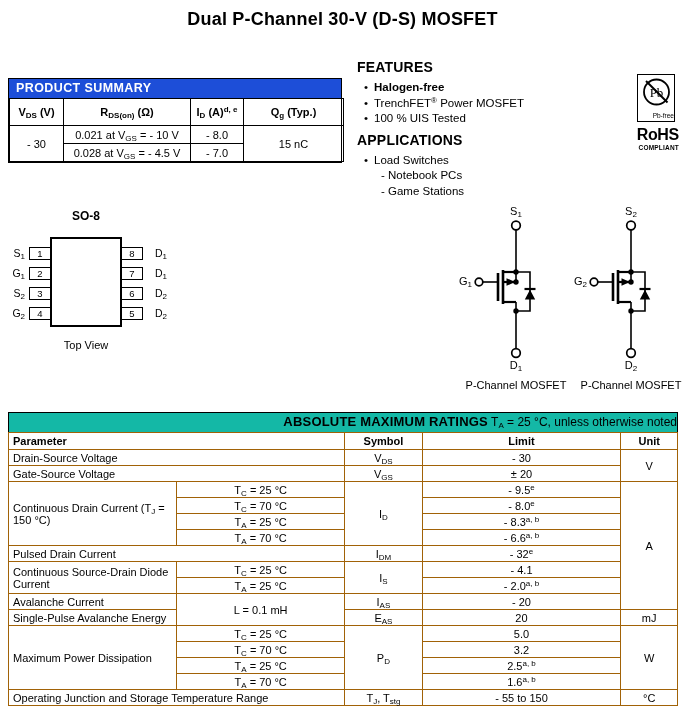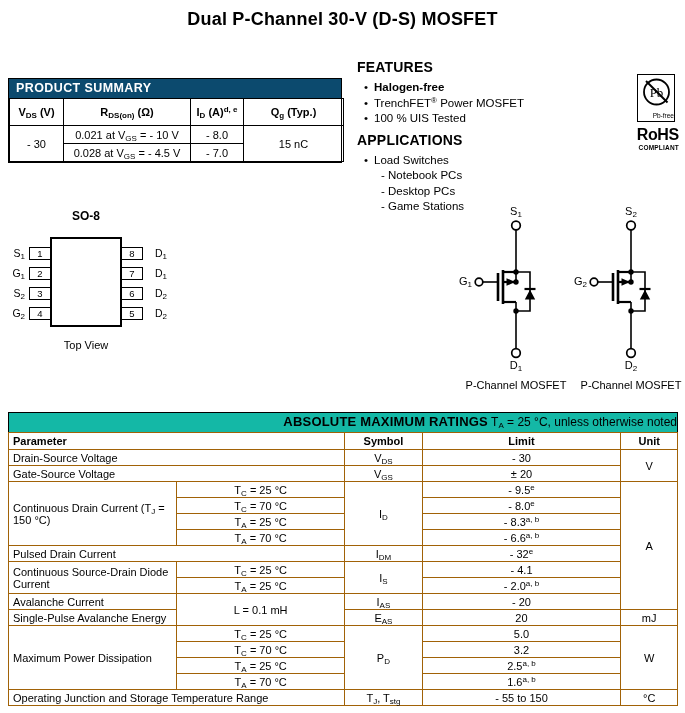--- a/index.html
+++ b/index.html
@@ -10,21 +10,21 @@
   }
   sub { font-size:8px; vertical-align:-2px; line-height:0; }
   sup { font-size:8px; vertical-align:4px; line-height:0; }
 
   
   .page-title { position:absolute; top:9px; left:0; width:100%; text-align:center;
     font-size:18px; font-weight:bold; letter-spacing:0.2px; }
 
   
   .ps-wrap { position:absolute; left:8px; top:78px; width:334px; border:1.5px solid #000; }
-  .ps-titlebar { background:#0c4a6e; color:#fff; font-weight:bold; font-size:12.5px;
+  .ps-titlebar { background:#1d4ed8; color:#fff; font-weight:bold; font-size:12.5px;
     height:19px; line-height:19px; padding-left:7px; letter-spacing:0.4px; }
   .ps-table { width:100%; border-collapse:collapse; table-layout:fixed; }
   .ps-table td, .ps-table th { border:1px solid #000; font-size:11px; text-align:center;
     vertical-align:middle; padding:0 2px; }
   .ps-table th { font-weight:bold; height:27px; }
   .ps-table td { height:18px; }
   .ps-c1{width:54px;} .ps-c2{width:127px;} .ps-c3{width:53px;} .ps-c4{width:100px;}
 
   
   .feat { position:absolute; left:357px; top:59px; width:280px; font-size:11.5px; }
@@ -122,21 +122,20 @@
     <div class="bullet-row">
       <span class="bullet-glyph">•</span>
       <span class="bullet-text">100 % UIS Tested</span>
     </div>
     <h2 class="apps-title">APPLICATIONS</h2>
     <div class="bullet-row">
       <span class="bullet-glyph">•</span>
       <span class="bullet-text">Load Switches</span>
     </div>
     <div class="sub-item">- Notebook PCs</div>
-    <div class="sub-item">- Desktop PCs</div>
     <div class="sub-item">- Game Stations</div>
   </div>
 
   <div class="badge">
     <div class="pb-box">
       <svg width="35" height="36" viewBox="0 0 35 36">
         <circle cx="17.5" cy="17" r="12.5" fill="none" stroke="#000" stroke-width="1.8"></circle>
         <text x="17.5" y="22" text-anchor="middle" font-size="13" font-family="Liberation Serif, serif">Pb</text>
         <line x1="7" y1="6" x2="28.5" y2="27.5" stroke="#000" stroke-width="2"></line>
       </svg>

